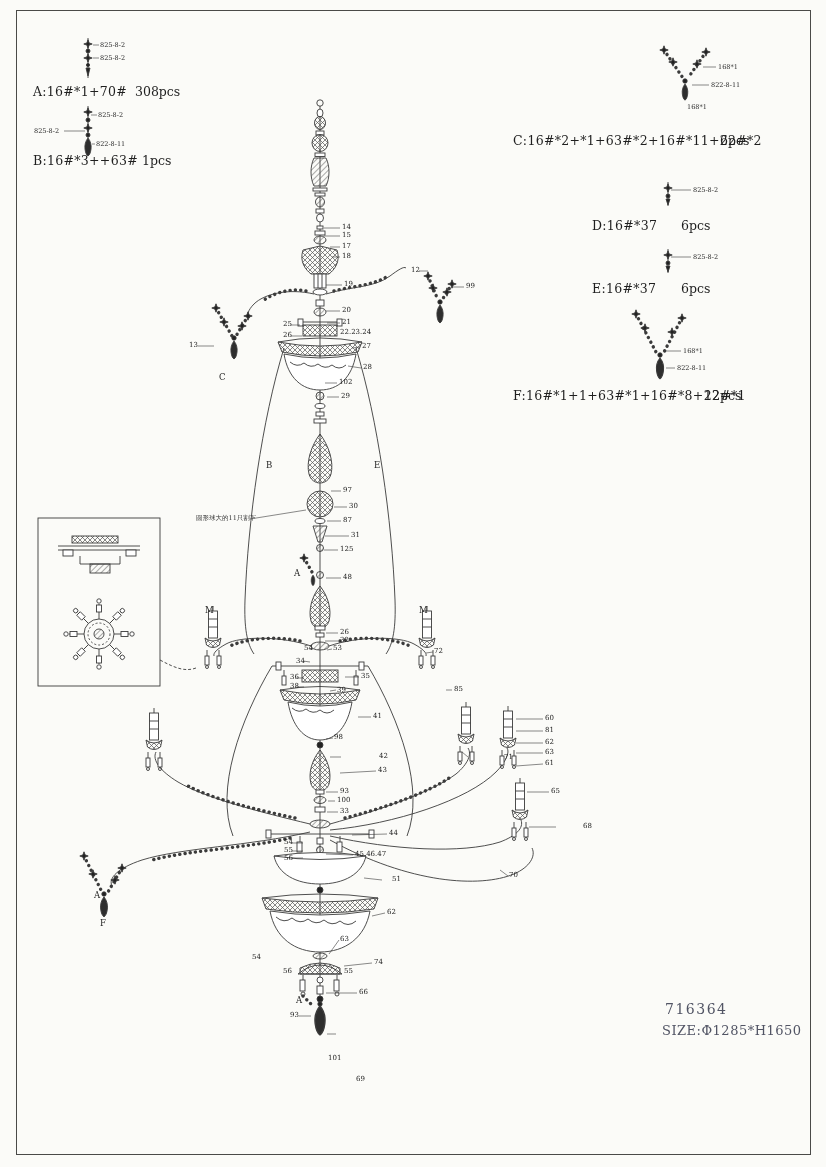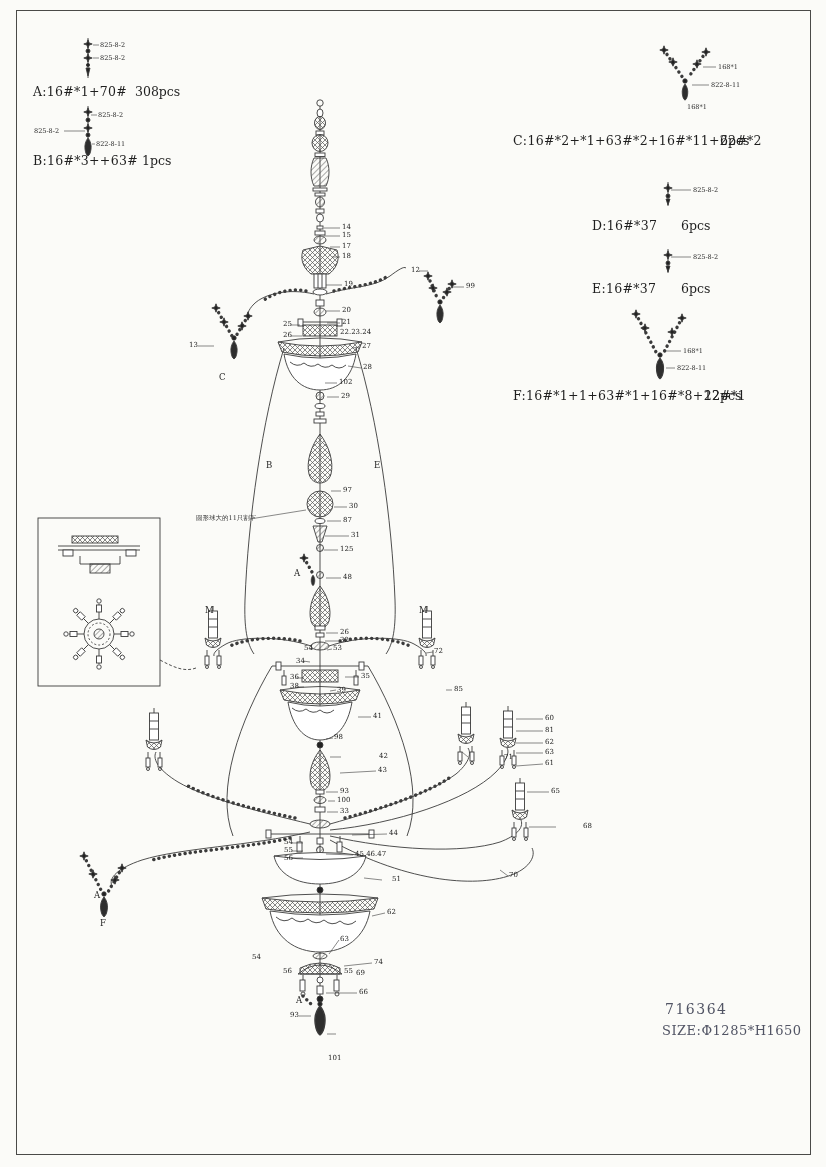--- a/index.html
+++ b/index.html
@@ -479,20 +479,20 @@
       <span style="left: 509px; top: 872px;">70</span>
       <span style="left: 387px; top: 909px;">62</span>
       <span style="left: 340px; top: 936px;">63</span>
       <span style="left: 374px; top: 959px;">74</span>
       <span style="left: 252px; top: 954px;">54</span>
       <span style="left: 344px; top: 968px;">55</span>
       <span style="left: 283px; top: 968px;">56</span>
       <span style="left: 359px; top: 989px;">66</span>
       <span style="left: 290px; top: 1012px;">93</span>
       <span style="left: 328px; top: 1010px; margin-top: 45px;">101</span>
-      <span style="left: 337px; top: 970px; padding-left: 19px;">69</span>
+      <span style="left: 337px; top: 1076px; padding-left: 19px;">69</span>
       <span class="lt" style="left: 296px; top: 996px;">A</span>
       <span class="lt" style="left: 94px; top: 891px;">A</span>
       <span class="lt" style="left: 100px; top: 919px;">F</span>
       <span class="lt" style="left: 205px; top: 606px;">M</span>
       <span class="lt" style="left: 419px; top: 606px;">M</span>
     </div>
 </div>
 
 </body></html>

